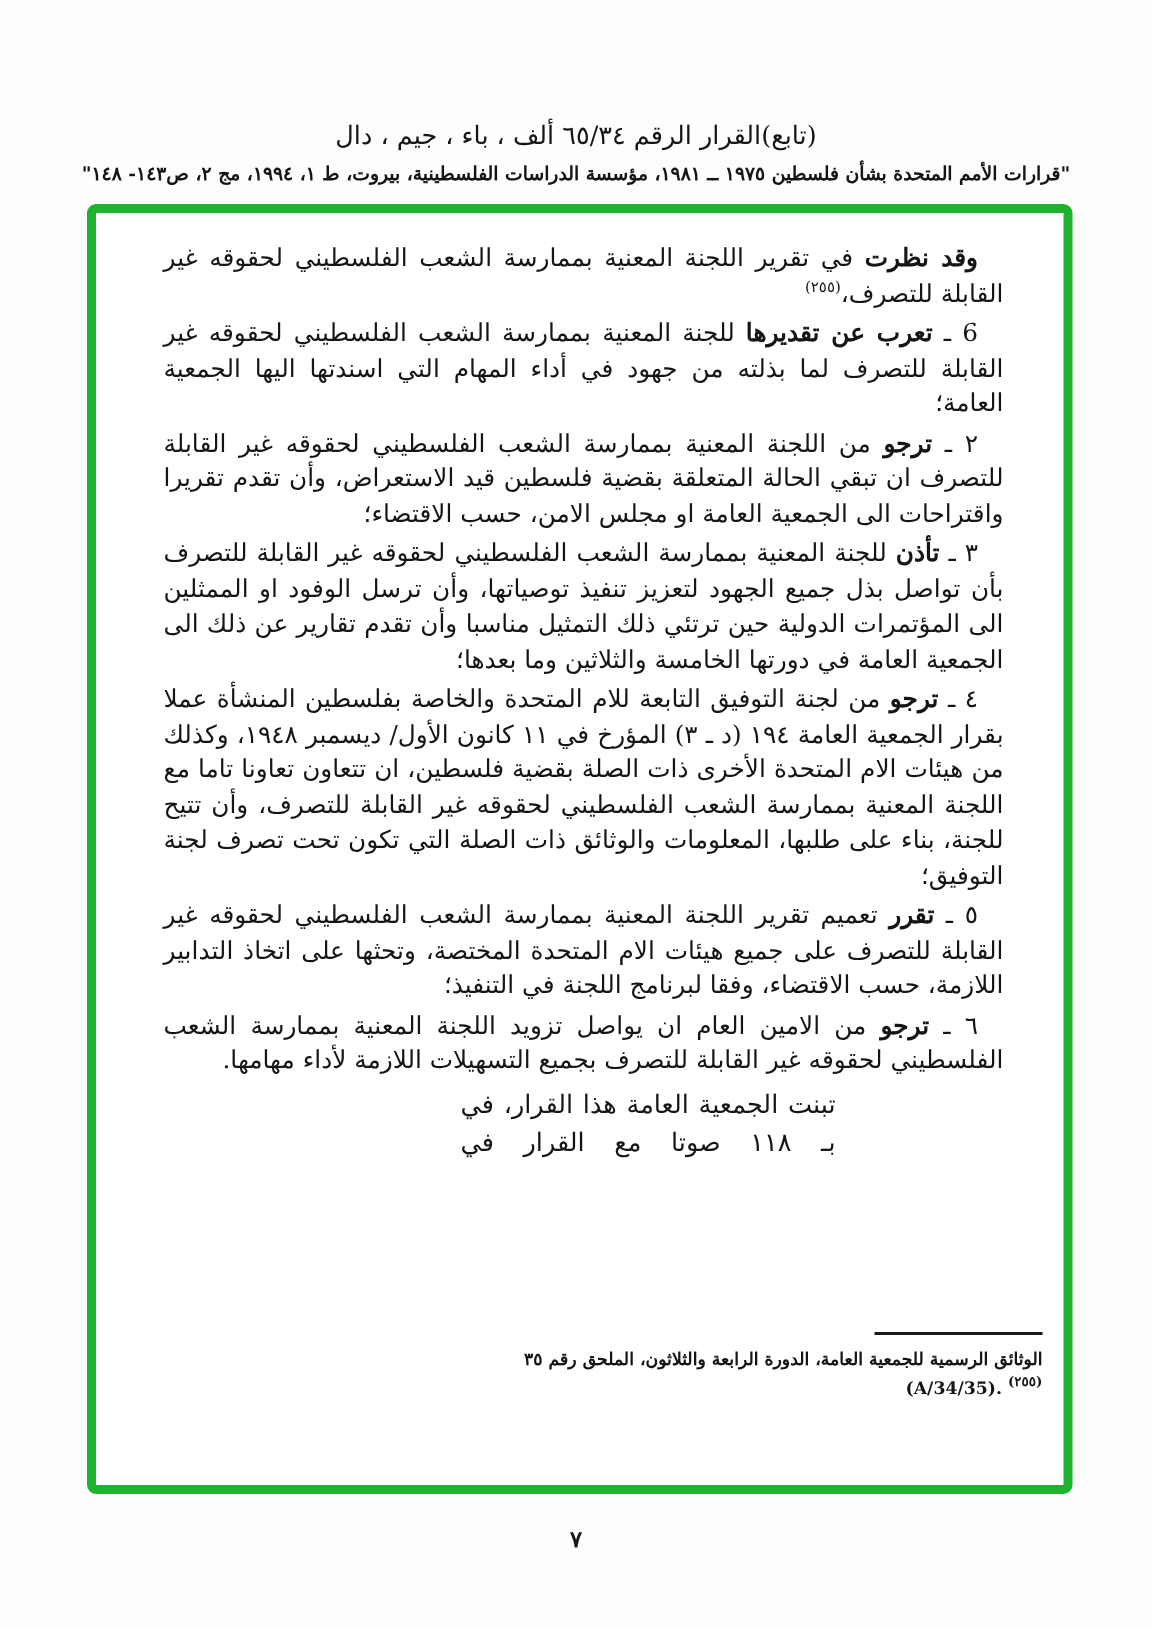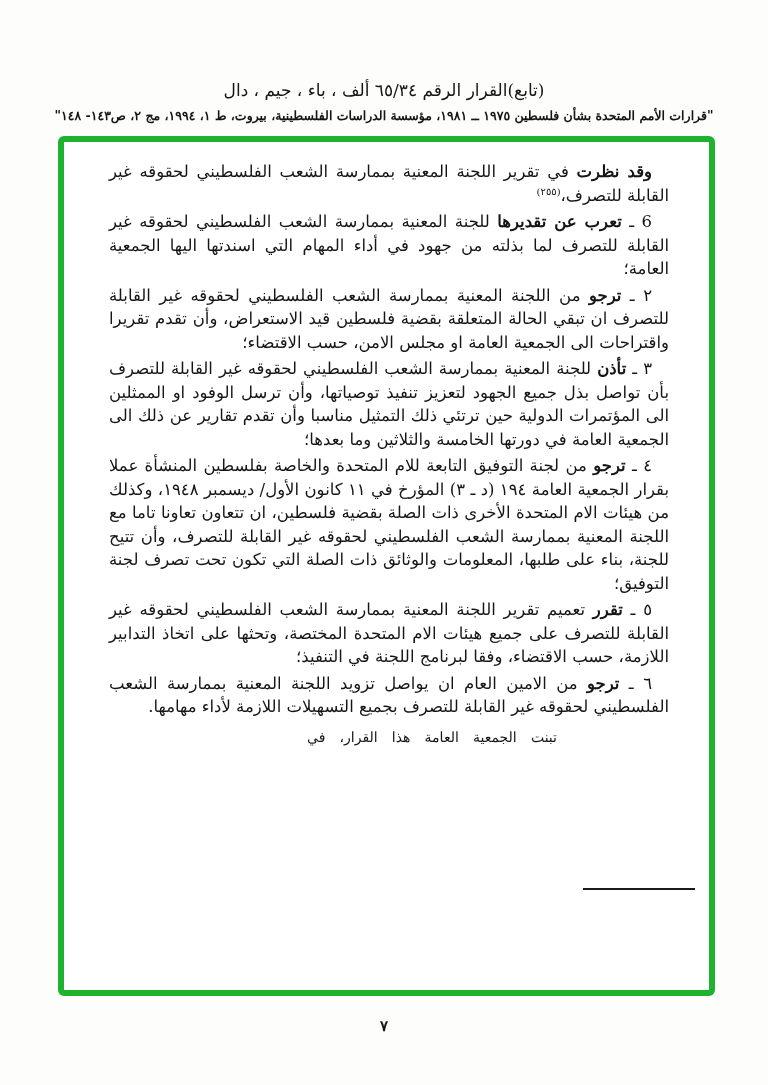--- a/index.html
+++ b/index.html
@@ -52,21 +52,21 @@
     font-size: 10px;
     vertical-align: super;
     line-height: 0;
   }
 
   
   .closing {
     margin-top: 6px;
     margin-right: 112px;
     width: 250px;
-    font-size: 14px;
+    font-size: 17px;
     line-height: 25.5px;
   }
   .cline {
     text-align: justify;
     text-align-last: justify;
   }
 
   
   .footnote {
     position: absolute; top: 746px; right: 14px;
@@ -117,23 +117,25 @@
     <p class="para"><span class="num">٣ ـ</span> <span class="lead">تأذن</span> <span>للجنة المعنية بممارسة الشعب الفلسطيني لحقوقه غير القابلة للتصرف بأن تواصل بذل جميع الجهود لتعزيز تنفيذ توصياتها، وأن ترسل الوفود او الممثلين الى المؤتمرات الدولية حين ترتئي ذلك التمثيل مناسبا وأن تقدم تقارير عن ذلك الى الجمعية العامة في دورتها الخامسة والثلاثين وما بعدها؛</span></p>
 
     <p class="para"><span class="num">٤ ـ</span> <span class="lead">ترجو</span> <span>من لجنة التوفيق التابعة للام المتحدة والخاصة بفلسطين المنشأة عملا بقرار الجمعية العامة ١٩٤ (د ـ ٣) المؤرخ في ١١ كانون الأول/ ديسمبر ١٩٤٨، وكذلك من هيئات الام المتحدة الأخرى ذات الصلة بقضية فلسطين، ان تتعاون تعاونا تاما مع اللجنة المعنية بممارسة الشعب الفلسطيني لحقوقه غير القابلة للتصرف، وأن تتيح للجنة، بناء على طلبها، المعلومات والوثائق ذات الصلة التي تكون تحت تصرف لجنة التوفيق؛</span></p>
 
     <p class="para"><span class="num">٥ ـ</span> <span class="lead">تقرر</span> <span>تعميم تقرير اللجنة المعنية بممارسة الشعب الفلسطيني لحقوقه غير القابلة للتصرف على جميع هيئات الام المتحدة المختصة، وتحثها على اتخاذ التدابير اللازمة، حسب الاقتضاء، وفقا لبرنامج اللجنة في التنفيذ؛</span></p>
 
     <p class="para"><span class="num">٦ ـ</span> <span class="lead">ترجو</span> <span>من الامين العام ان يواصل تزويد اللجنة المعنية بممارسة الشعب الفلسطيني لحقوقه غير القابلة للتصرف بجميع التسهيلات اللازمة لأداء مهامها.</span></p>
 
     <div class="closing">
       <div class="cline">تبنت الجمعية العامة هذا القرار، في</div>
+      <div class="cline">بـ ١١٨ صوتا مع القرار في</div>
     </div>
 
   </div>
 
   <div class="footnote">
     <div class="fn-rule"></div>
+    <div class="fn-text"><span>الوثائق الرسمية للجمعية العامة، الدورة الرابعة والثلاثون، الملحق رقم ٣٥</span><br><sup class="fn-marker">(٢٥٥)</sup> <span class="fn-symbol">(A/34/35).</span></div>
   </div>
 
 </div>
 
 <div class="pagenum">٧</div>
 
 </body></html>

